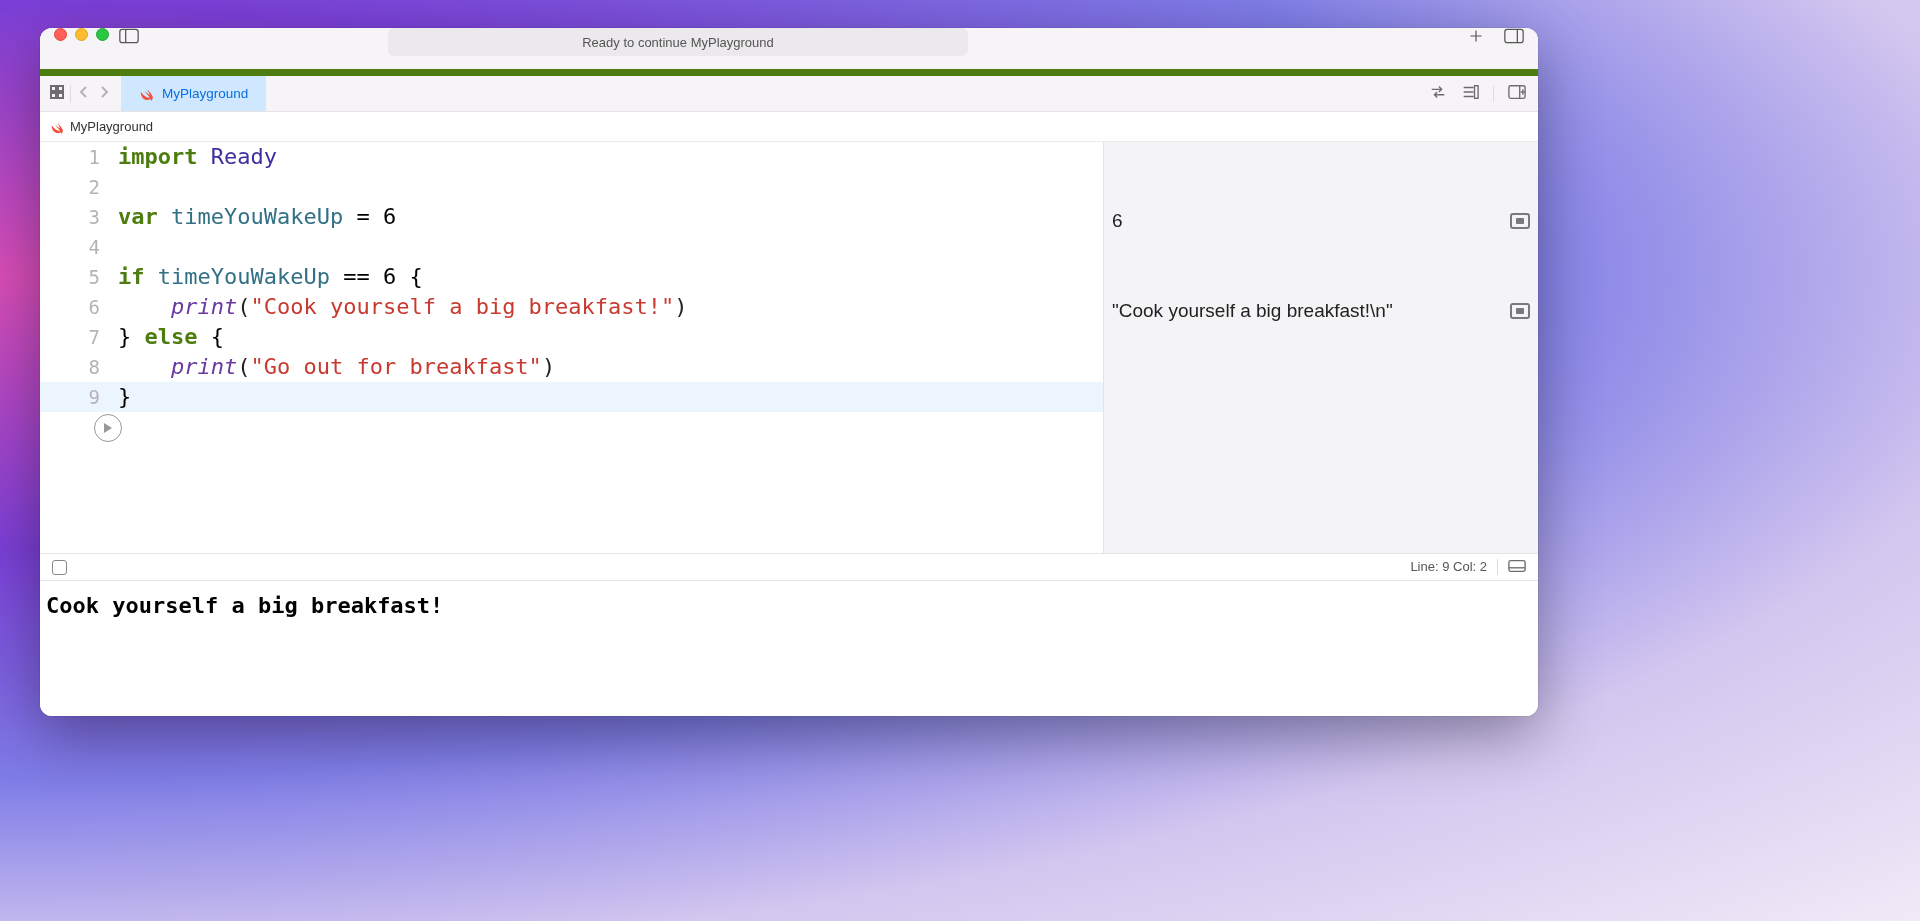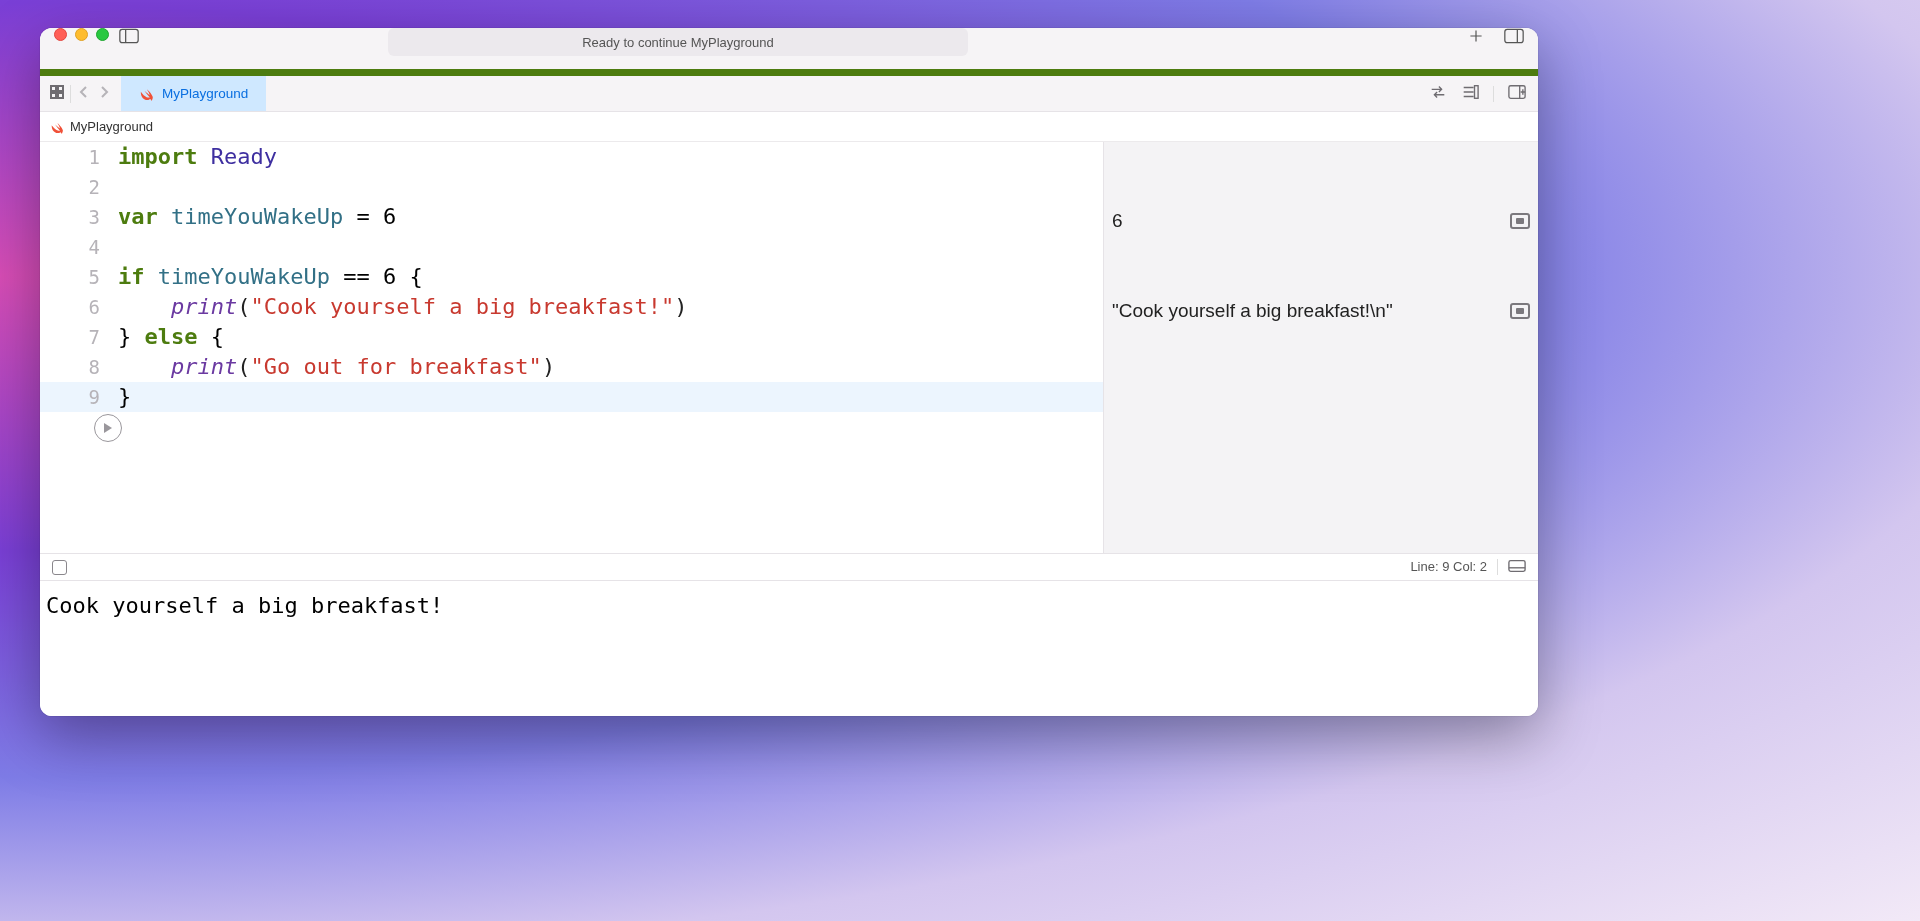--- a/index.html
+++ b/index.html
@@ -127,21 +127,21 @@
     background: #fff;
   }
   .debugbar .right { margin-left: auto; display: flex; align-items: flex-start; gap: 10px; }
   .breakpoint-box { width: 15px; height: 15px; border: 1.5px solid #8a878c; border-radius: 3px; }
   .console-icon svg { width: 18px; height: 14px; stroke: #6f6c71; fill: none; stroke-width: 1.5; }
   
   .console {
     flex: 0 0 auto; height: 135px; background: #fff;
     padding: 12px 6px;
     font-family: "SF Mono", Menlo, Consolas, monospace;
-    font-size: 22px; font-weight: 400;
+    font-size: 22px; font-weight: 700;
   }
   .divv { width:1px; height:16px; background:#ddd; }
 </style>
 </head>
 <body>
 
 <div class="window">
 
   <div class="titlebar">
     <div class="traffic">

